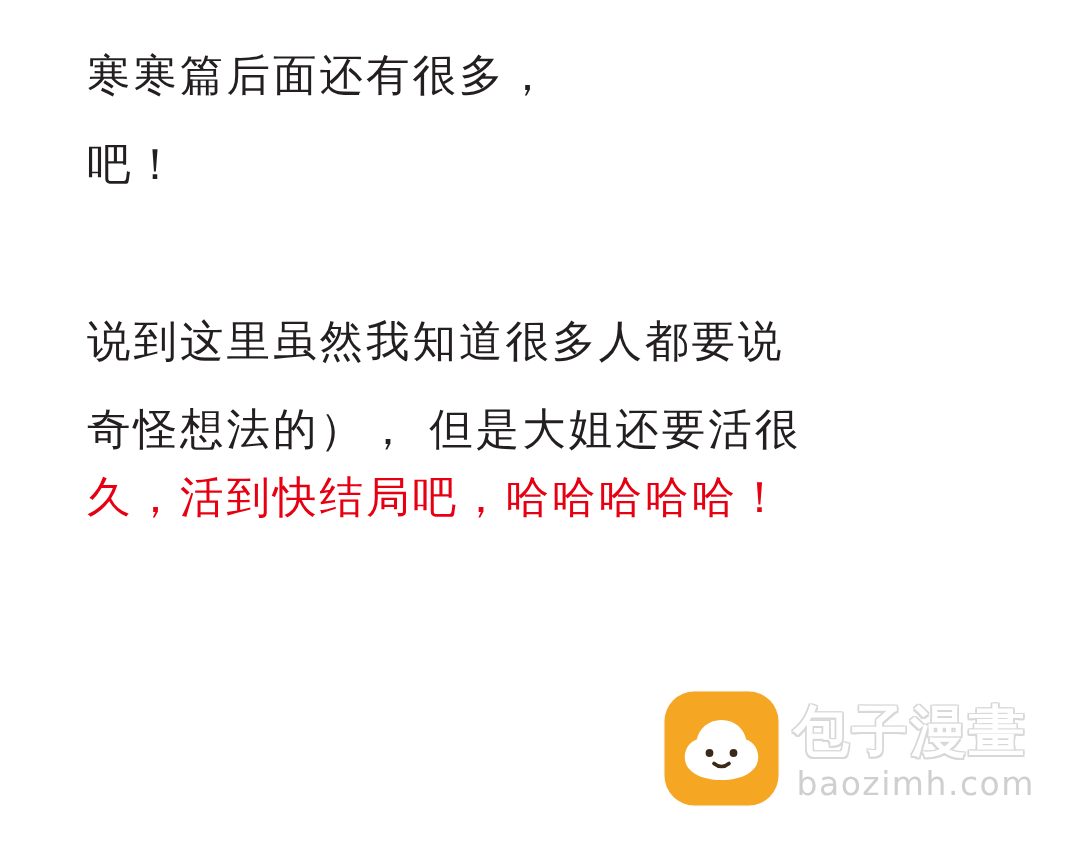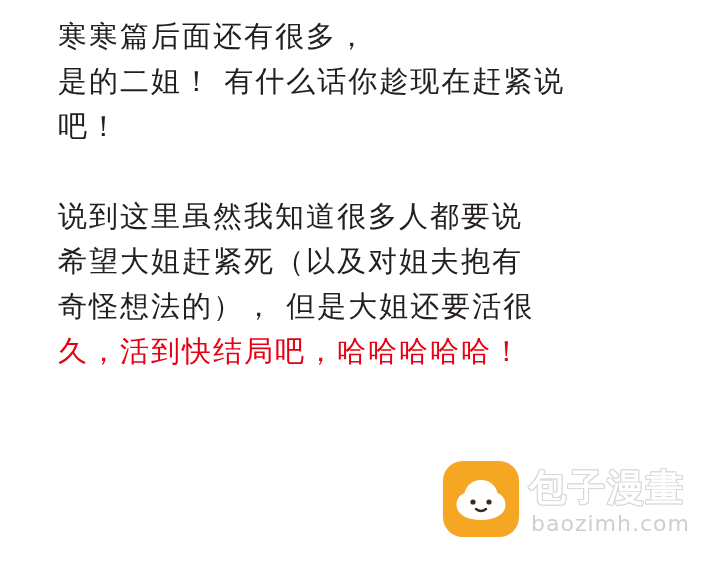--- a/index.html
+++ b/index.html
@@ -26,21 +26,21 @@
     width: 640px;
   }
   .line {
     font-family: "DejaVu Sans", sans-serif;
     font-size: 29px;
     line-height: 45px;
     letter-spacing: 2px;
     white-space: pre;
     color: #231f20;
   }
-  .line.black { color: #231f20; }
+  .line.black { color: #231f20; margin-top: 14px; }
   .line.red   { color: #e60012; }
   .line.spacer { height: 45px; }
 
   
   #watermark {
     position: absolute;
     left: 396px;
     top: 459px;
     width: 310px;
     height: 96px;
@@ -90,25 +90,23 @@
     white-space: pre;
   }
 </style>
 </head>
 <body>
 
 <div id="page">
 
   <div class="text-block">
       <div class="line black">寒寒篇后面还有很多，</div>
-      <div class="line black">是的二姐！ 有什么话你趁现在赶紧说</div>
       <div class="line black">吧！</div>
       <div class="line black spacer"></div>
       <div class="line black">说到这里虽然我知道很多人都要说</div>
-      <div class="line black">希望大姐赶紧死（以及对姐夫抱有</div>
       <div class="line black">奇怪想法的）， 但是大姐还要活很</div>
       <div class="line red">久，活到快结局吧，哈哈哈哈哈！</div>
     </div>
 
   <div id="watermark">
     <div id="wm-logo">
       <svg class="bun" viewBox="0 0 52 46" xmlns="http://www.w3.org/2000/svg">
         <path d="M26 3 C17 3 11 9 9.5 16 C4 18 1.5 23 1.5 28 C1.5 36 10 43 26 43 C42 43 50.5 36 50.5 28 C50.5 23 48 18 42.5 16 C41 9 35 3 26 3 Z" fill="#ffffff"></path>
         <circle cx="18" cy="25" r="2.6" fill="#3b2a1a"></circle>
         <circle cx="34" cy="25" r="2.6" fill="#3b2a1a"></circle>

